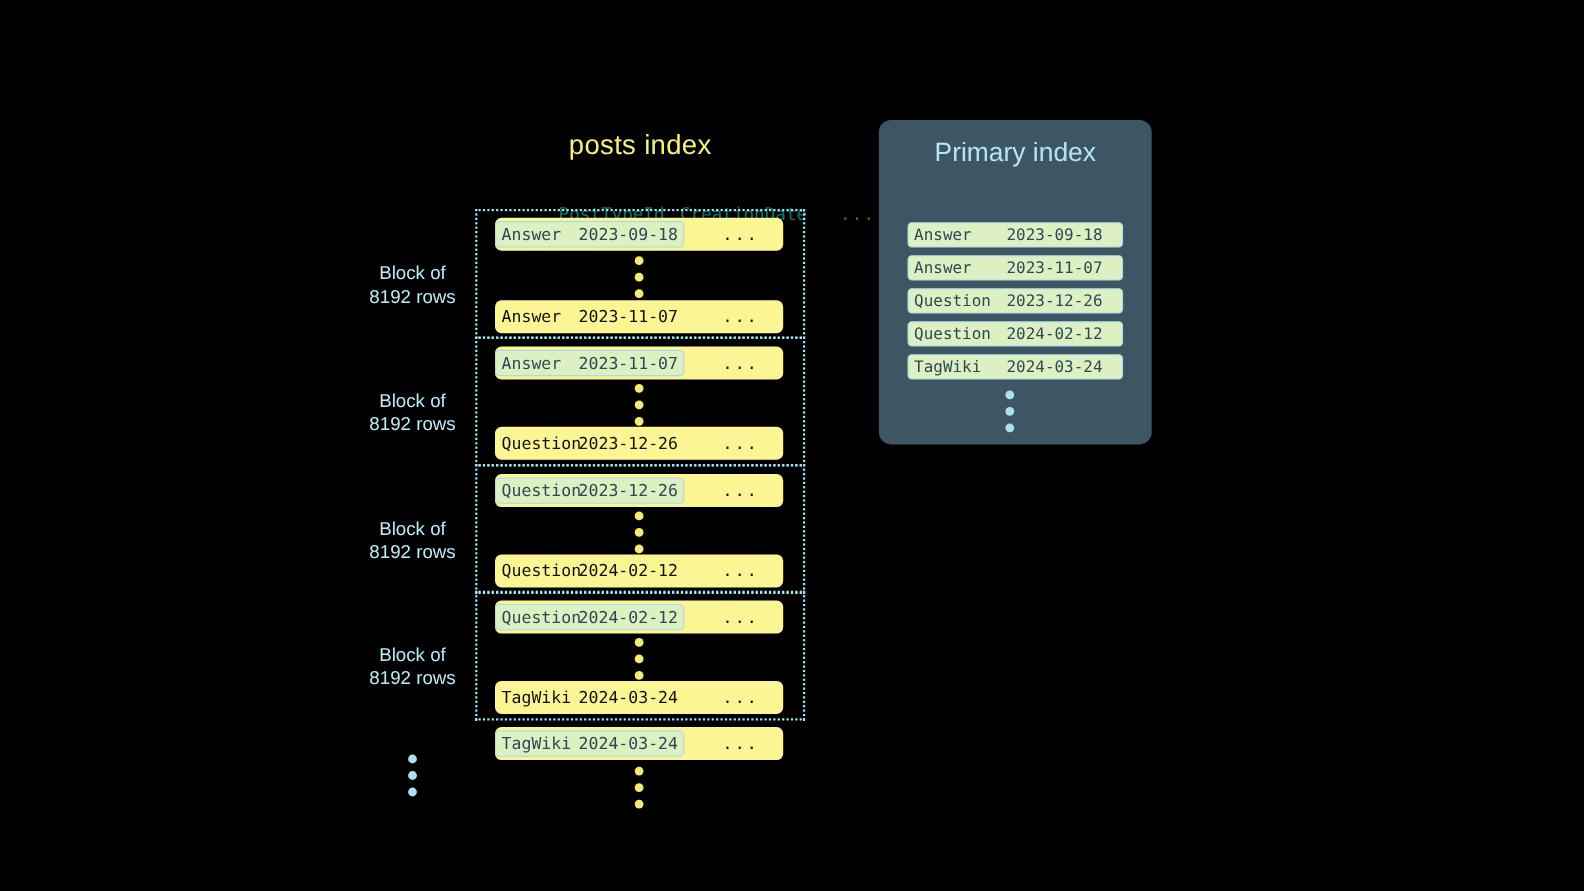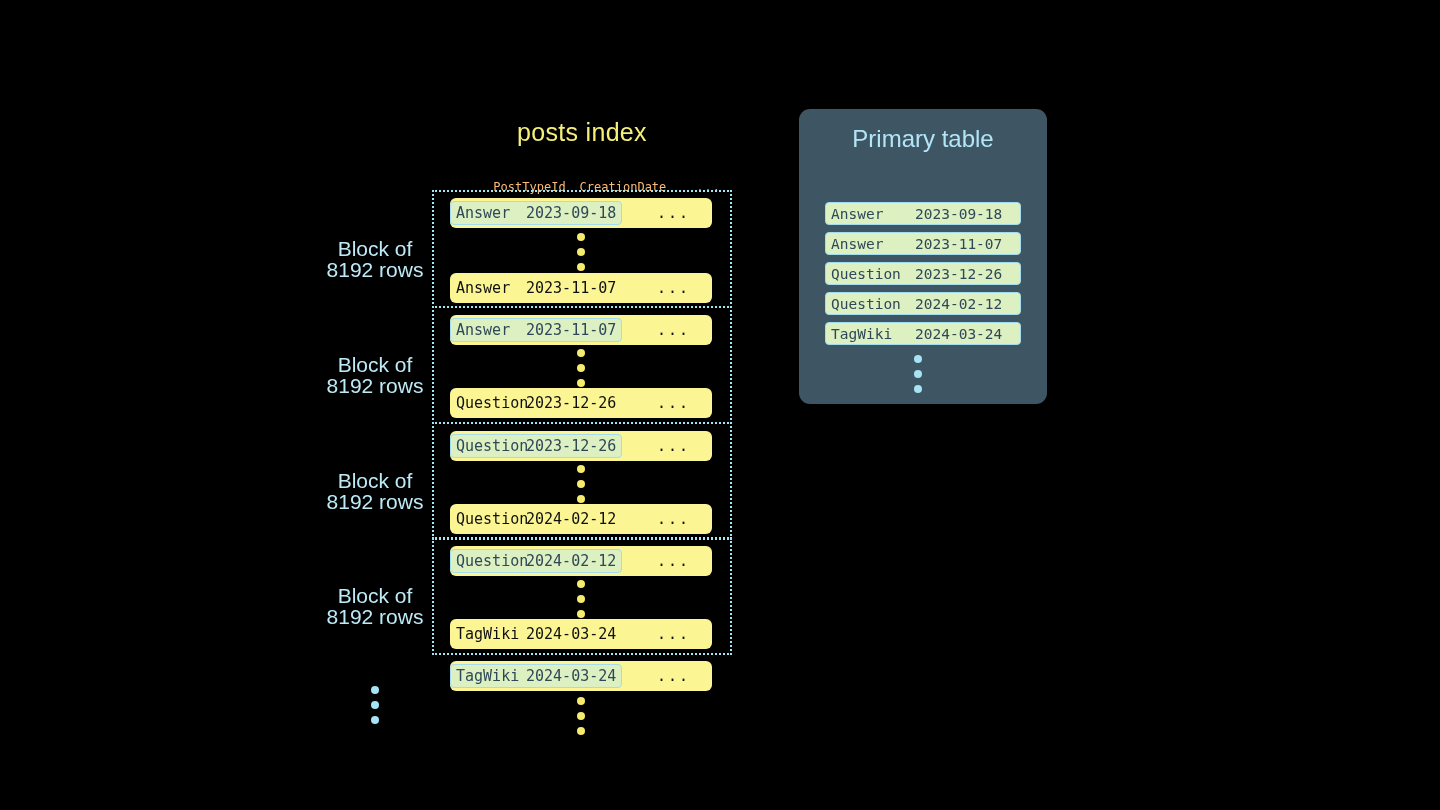--- a/index.html
+++ b/index.html
@@ -11,36 +11,36 @@
   .stage{position:absolute;left:0;top:0;width:1440px;height:810px;}
 
   
   #posts-table-section{position:absolute;left:432px;top:118px;width:300px;}
   #posts-table-title{
     position:absolute;left:-60px;top:0;width:420px;text-align:center;
     color:#f5f07a;font-size:25px;letter-spacing:.3px;
   }
   .col-headers{
     position:absolute;font-family:"DejaVu Sans Mono","Liberation Mono",monospace;
-    font-size:12px;color:#fdba74;white-space:pre;
+    font-size:16px;color:#0f766e;white-space:pre;
   }
   #posts-col-headers{left:18px;top:48px;}
   #posts-col-headers .h-ptid{display:inline-block;}
   #posts-col-headers .h-cd{display:inline-block;margin-left:14px;}
   #posts-col-headers .h-el{display:inline-block;margin-left:30px;letter-spacing:1px;}
 
   
   .block{
     position:absolute;left:432px;width:300px;
     border:2.5px dotted #9fe7f5;
     box-sizing:border-box;
   }
   .block-label{
     position:absolute;width:150px;text-align:center;
-    color:#bdeaf7;font-size:21px;line-height:21px;
+    color:#bdeaf7;font-size:17px;line-height:21px;
   }
 
   
   .row{
     position:absolute;left:450px;width:262px;height:30px;
     background:#fbf693;border-radius:6px;
     box-sizing:border-box;
     font-family:"DejaVu Sans Mono","Liberation Mono",monospace;
     font-size:15px;
     display:flex;align-items:center;
@@ -188,21 +188,21 @@
       <i></i>
       <i></i>
   </div>
   <div class="vdots cyan" style="left:371px;top:686px;">
     <i></i>
       <i></i>
       <i></i>
   </div>
 
   <div id="primary-index-panel">
-    <div id="primary-index-title">Primary table</div>
+    <div id="primary-index-title">Primary index</div>
 
     <div class="idx-row" style="top:93px;">
       <span class="ptid">Answer</span><span class="cdate">2023-09-18</span>
     </div>
     <div class="idx-row" style="top:123px;">
       <span class="ptid">Answer</span><span class="cdate">2023-11-07</span>
     </div>
     <div class="idx-row" style="top:153px;">
       <span class="ptid">Question</span><span class="cdate">2023-12-26</span>
     </div>

